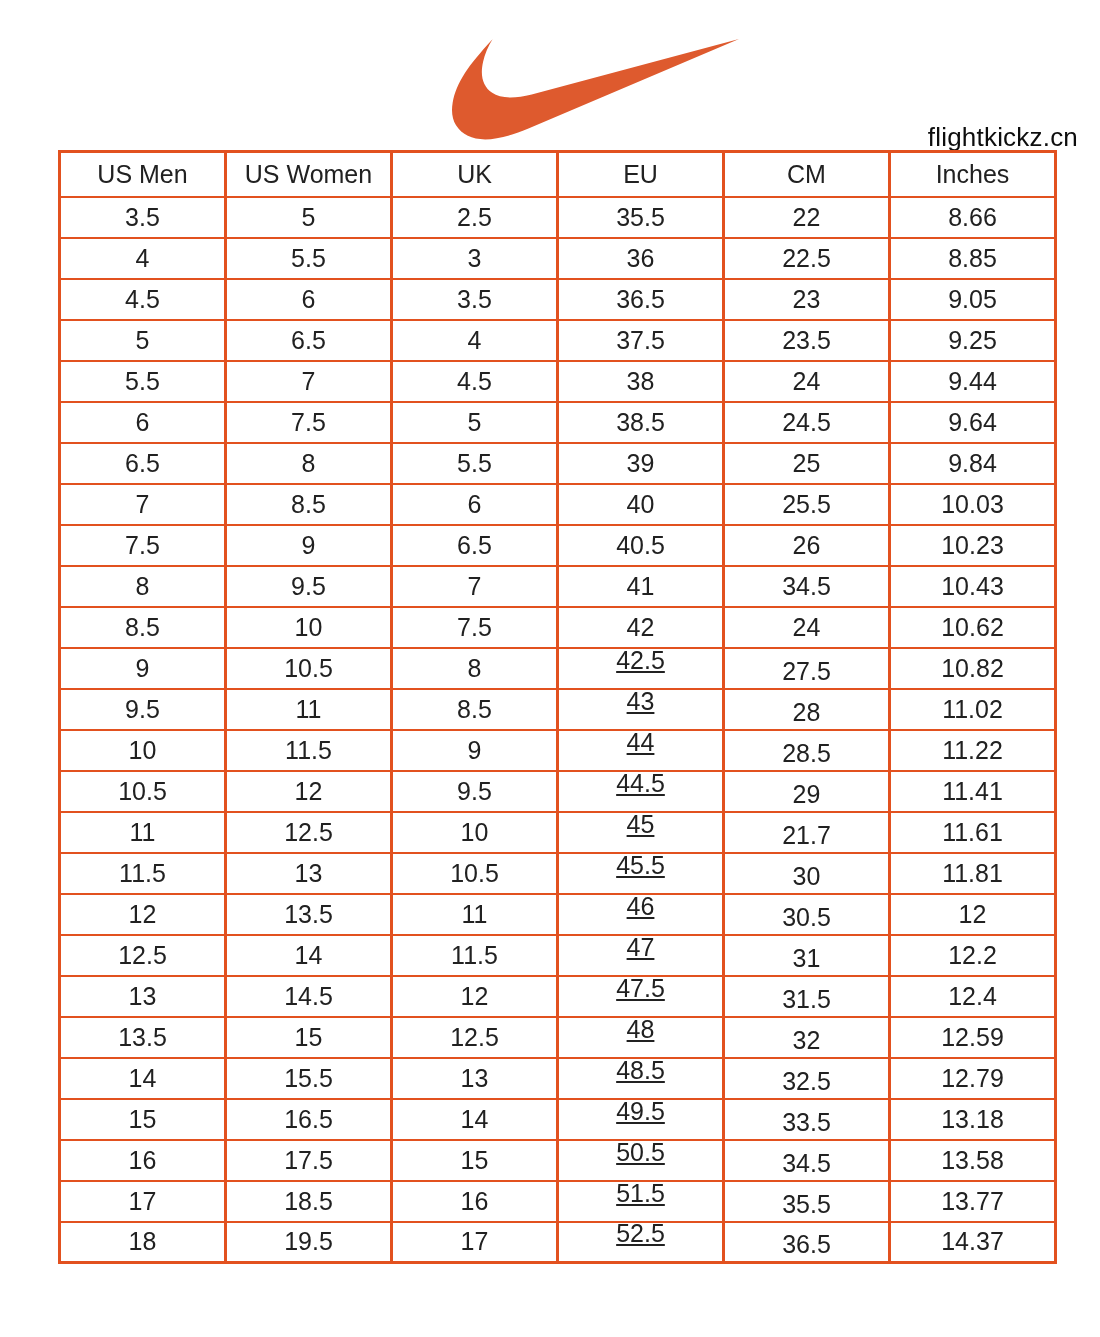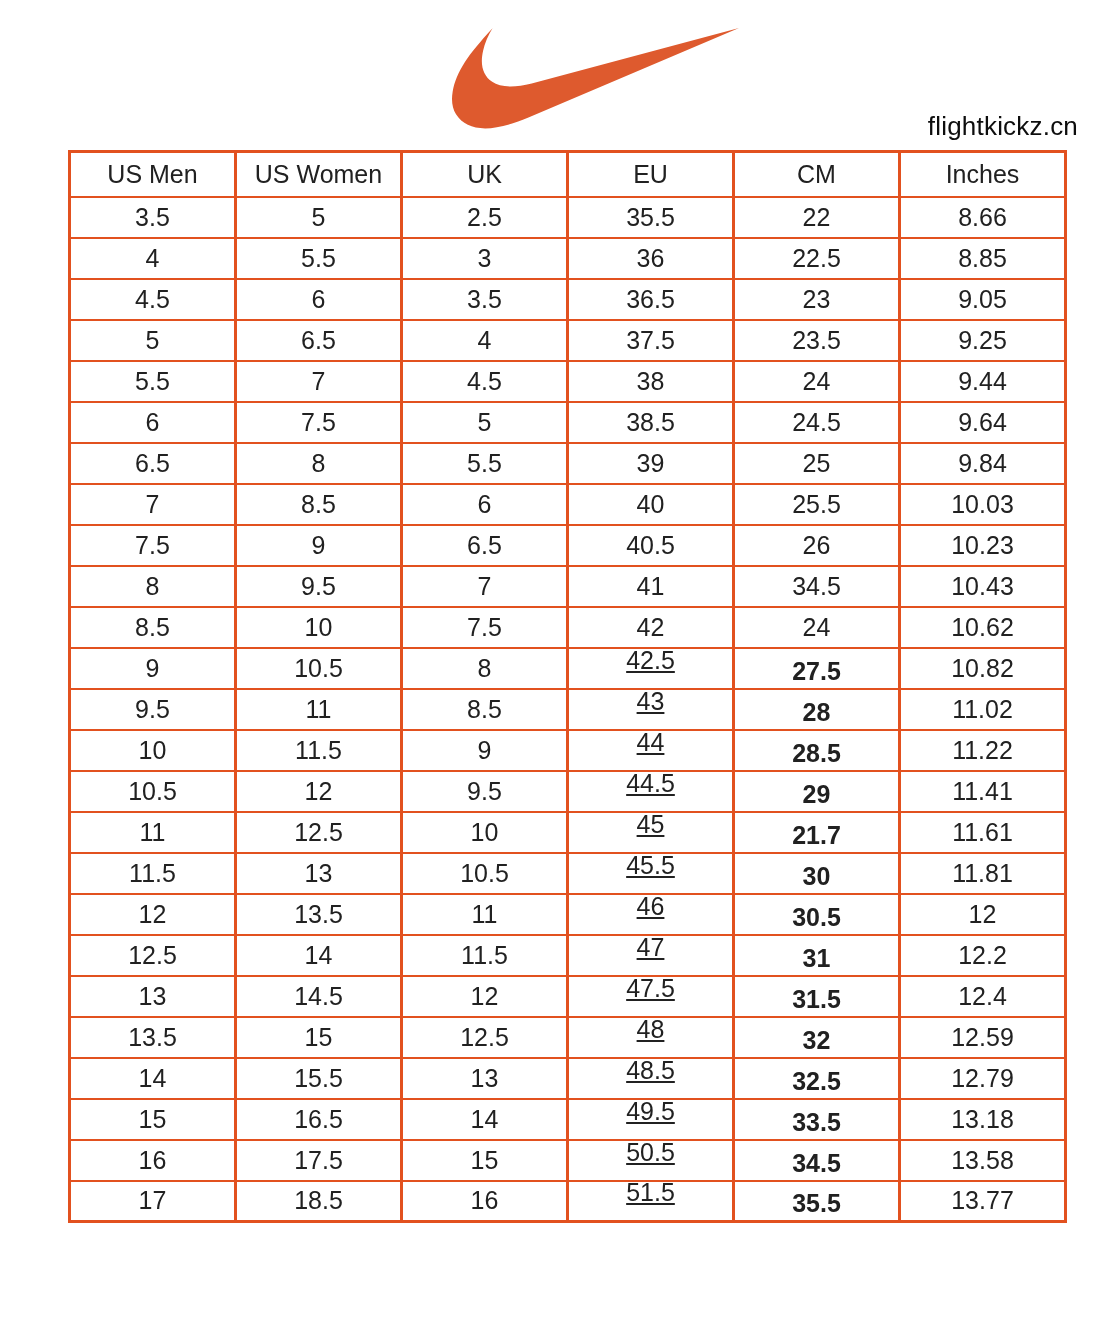--- a/index.html
+++ b/index.html
@@ -14,21 +14,21 @@
   body {
     width: 1100px;
     height: 1337px;
     background: var(--bg);
     font-family: "Liberation Sans", sans-serif;
     position: relative;
     overflow: hidden;
   }
   .header-area {
     position: absolute;
-    top: 1px; left: 0;
+    top: 12px; left: 0;
     width: 1100px;
     height: 180px;
     border-radius: 32px;
   }
   .logo-wrap {
     position: absolute;
     left: 452px;
     top: 16px;
     width: 287px;
     height: 114px;
@@ -38,21 +38,21 @@
     top: 110px;
     right: 22px;
     font-size: 26px;
     font-weight: 500;
     color: #0d0d0d;
     letter-spacing: 0.2px;
   }
   .table-band {
     position: absolute;
     top: 150px;
-    left: 36px;
+    left: 26px;
     display: flex;
     align-items: flex-end;
   }
   .accent-bar { background: var(--bar); }
   .accent-bar.left  { width: 32px; }
   .accent-bar.right { width: 25px; }
   table.size-table {
     border-collapse: collapse;
     table-layout: fixed;
     width: 996px;
@@ -70,21 +70,21 @@
     vertical-align: middle;
     color: var(--text);
     font-weight: 400;
     background: #ffffff;
   }
   table.size-table th { height: 45px; font-size: 25px; }
   table.size-table td { height: 41px; font-size: 25px; }
   table.size-table td span,
   table.size-table th span { display: inline-block; }
   td.raise span { transform: translateY(-8px); text-decoration: underline; }
-  td.lower span { transform: translateY(3px); font-weight: bold; }
+  td.lower span { transform: translateY(3px); }
 </style>
 </head>
 <body>
 
 <div class="header-area">
   <div class="logo-wrap">
     <svg viewBox="0 6.9 24 9.5" width="287" height="114" xmlns="http://www.w3.org/2000/svg" aria-hidden="true">
       <path fill="var(--swoosh)" d="M24 7.8L6.442 15.276c-1.456.616-2.679.925-3.668.925-1.12 0-1.933-.392-2.437-1.177-.317-.504-.41-1.143-.28-1.918.13-.775.476-1.6 1.036-2.478.467-.71 1.232-1.643 2.297-2.8a6.122 6.122 0 0 0-.784 1.848c-.28 1.195-.028 2.072.756 2.632.373.261.886.392 1.54.392.523 0 1.111-.084 1.764-.252L24 7.8z"></path>
     </svg>
   </div>
@@ -298,16 +298,24 @@
           <td><span>13.58</span></td>
         </tr>
         <tr>
           <td><span>17</span></td>
           <td><span>18.5</span></td>
           <td><span>16</span></td>
           <td class="raise"><span>51.5</span></td>
           <td class="lower"><span>35.5</span></td>
           <td><span>13.77</span></td>
         </tr>
+        <tr>
+          <td><span>18</span></td>
+          <td><span>19.5</span></td>
+          <td><span>17</span></td>
+          <td class="raise"><span>52.5</span></td>
+          <td class="lower"><span>36.5</span></td>
+          <td><span>14.37</span></td>
+        </tr>
       </tbody>
   </table>
   <div class="accent-bar right"></div>
 </div>
 
 </body></html>

